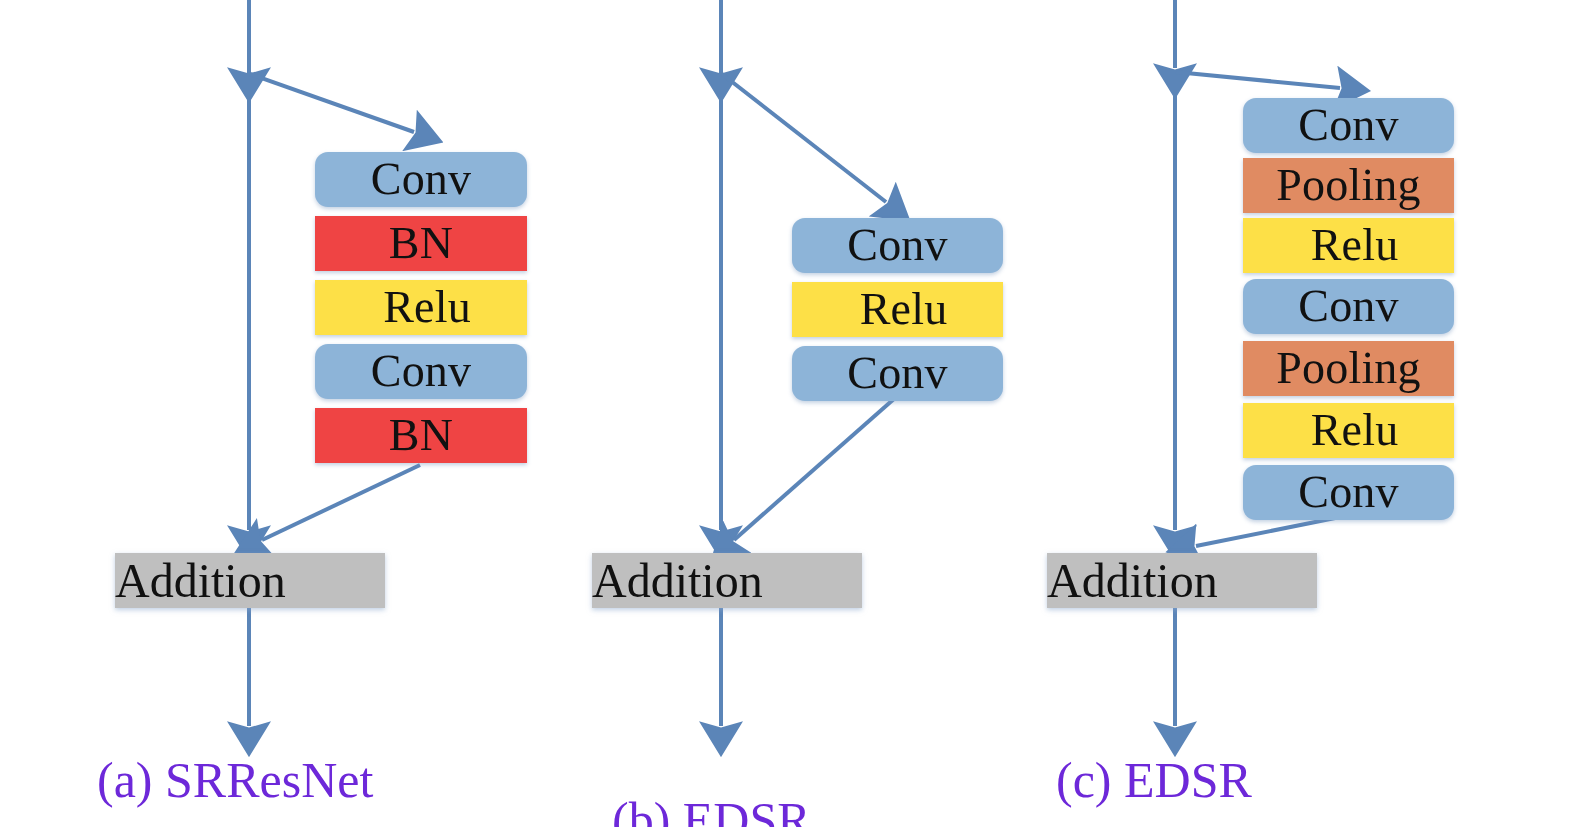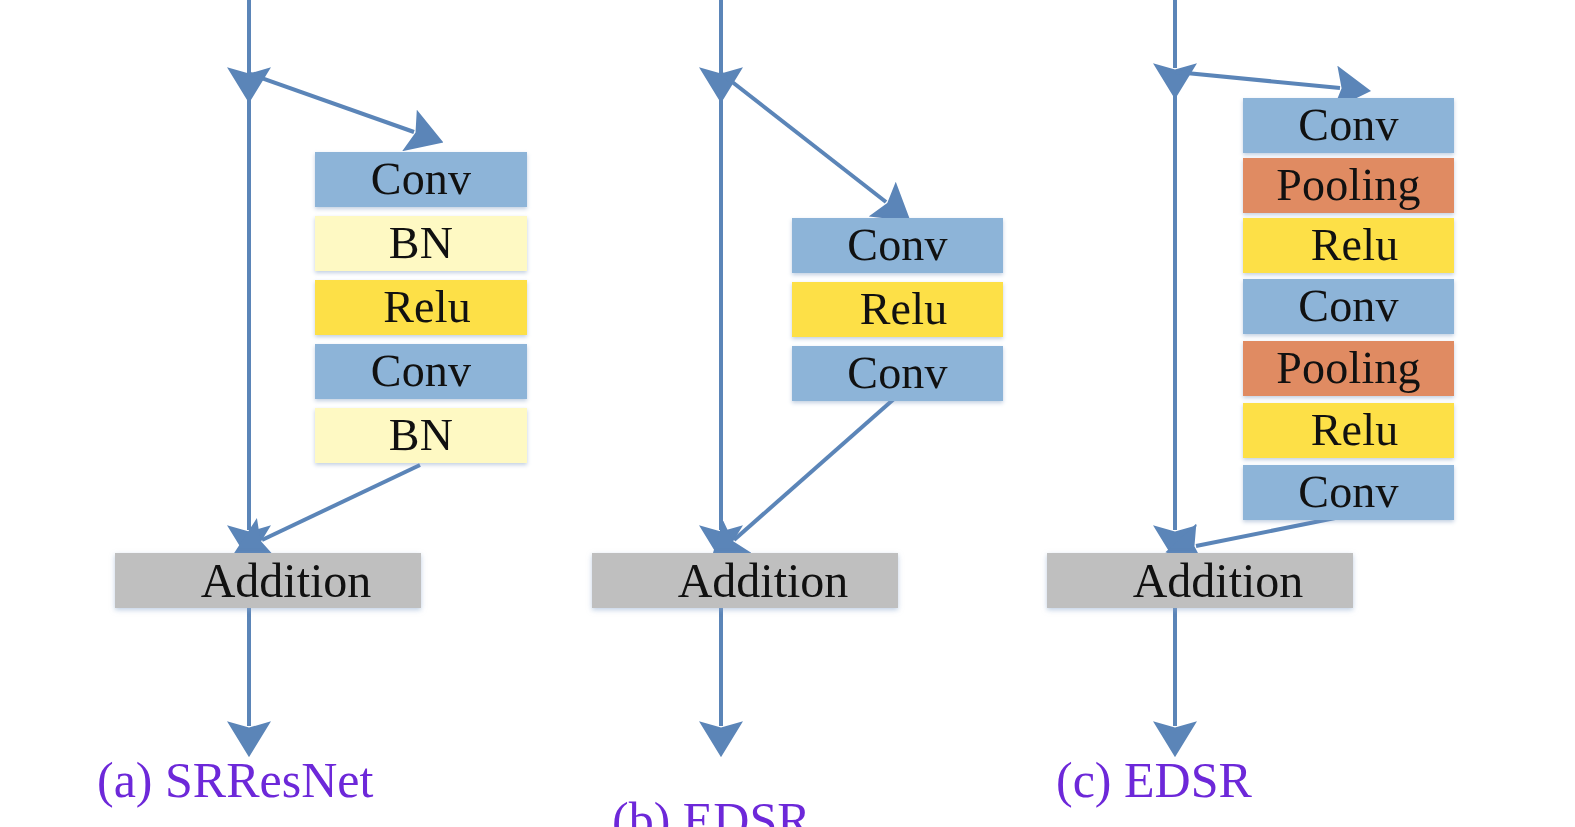--- a/index.html
+++ b/index.html
@@ -31,35 +31,34 @@
     justify-content: center;
     box-sizing: border-box;
     color: #111111;
     font-size: 46px;
     line-height: 1;
     letter-spacing: 0.2px;
     text-rendering: geometricPrecision;
     box-shadow: 0 2px 4px rgba(120,150,190,0.45);
   }
   .block span { display: block; transform: translateY(-1px); }
-  .block.conv    { background: #8DB4D8; }
-  .block.bn      { background: #fef9c3; }
+  .block.conv    { background: #8DB4D8; border-radius: 13px; }
+  .block.bn      { background: #ef4444; }
   .block.pooling { background: #E08B62; }
   .block.relu    { background: #fde047; padding-left: 12px; }
   .addition {
     position: absolute;
     display: flex;
     align-items: center;
-    justify-content: center;
+    justify-content: flex-start;
     background: #BFBFBF;
     color: #111111;
     font-size: 48px;
     line-height: 1;
     box-shadow: 0 2px 5px rgba(140,170,205,0.55);
-    padding-left: 36px;
   }
   .caption {
     position: absolute;
     color: #6d28d9;
     font-size: 50px;
     line-height: 1;
     white-space: nowrap;
   }
 </style>
 </head>

